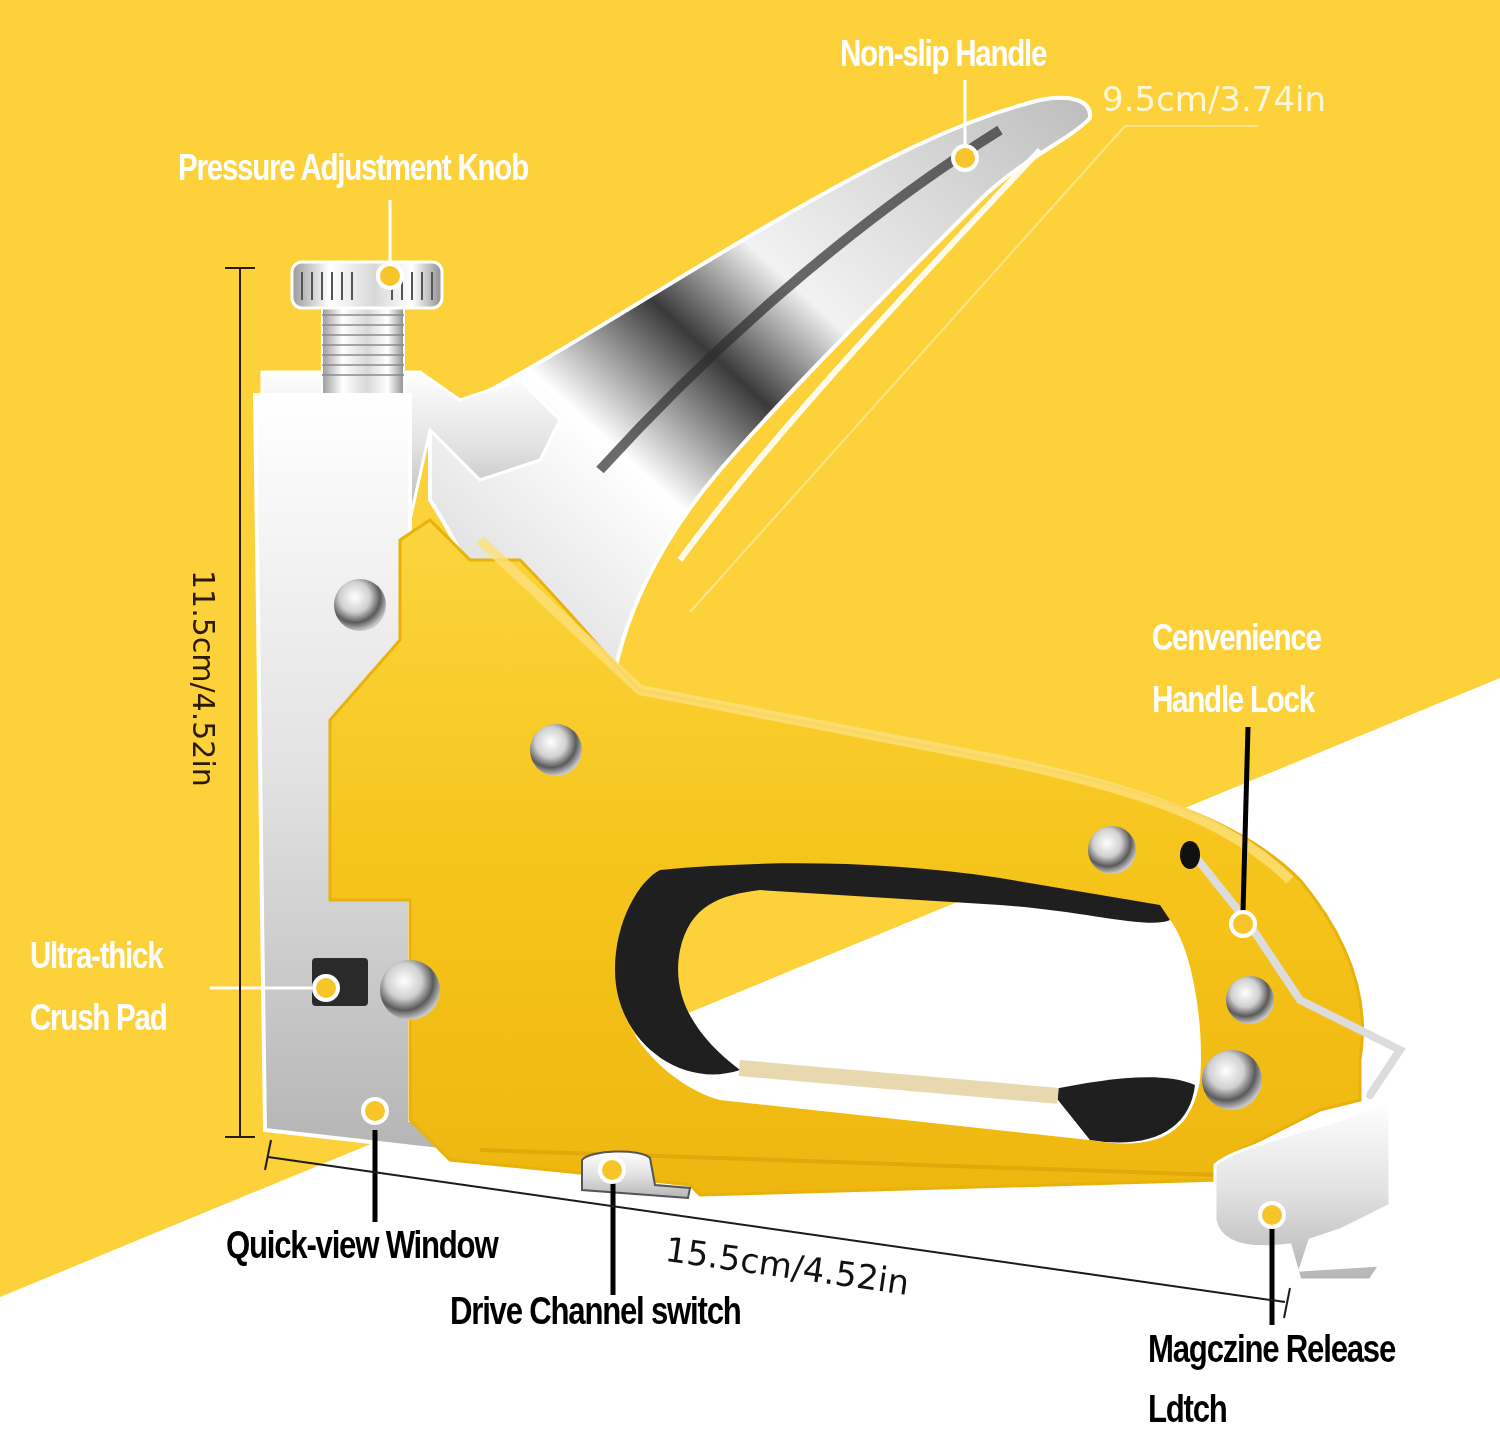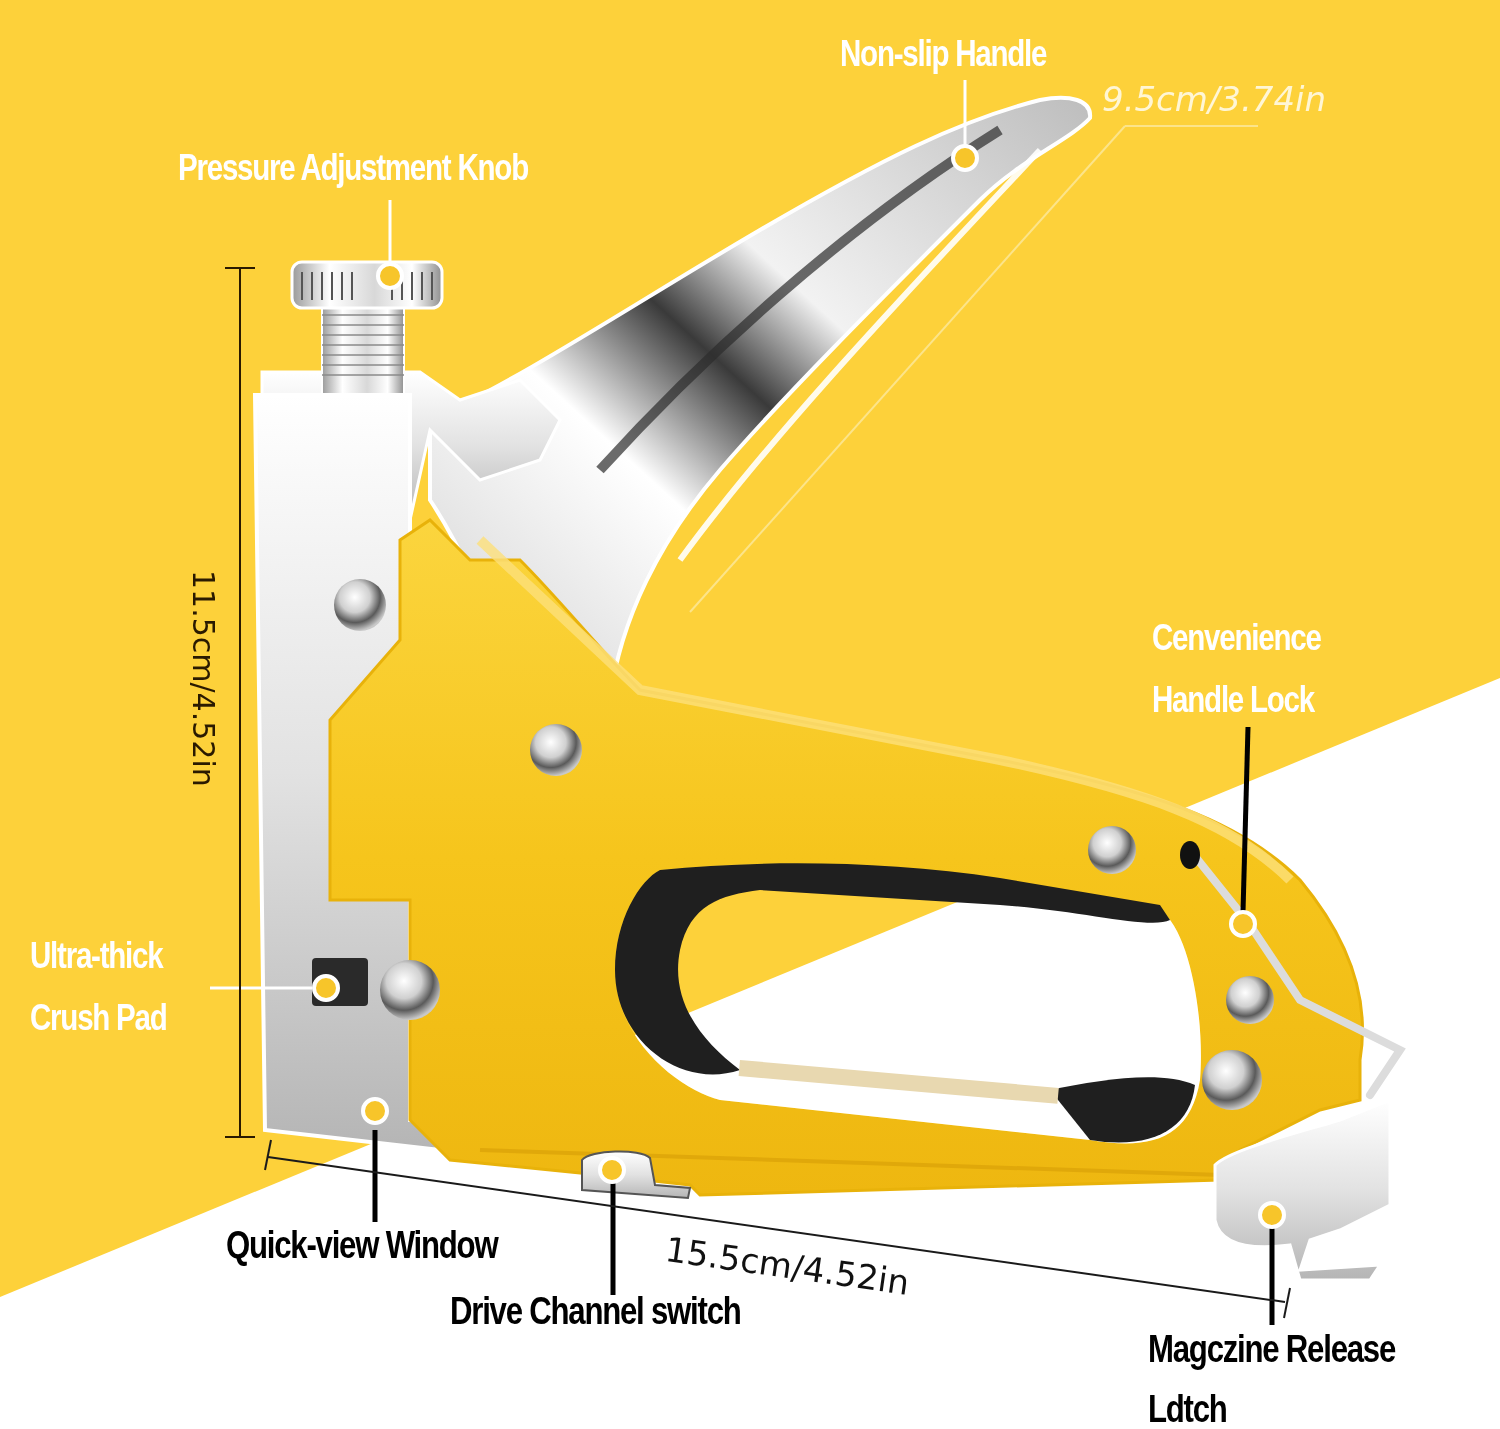--- a/index.html
+++ b/index.html
@@ -148,21 +148,21 @@
       <line x1="271" y1="1140" x2="265" y2="1170"></line>
       <line x1="1290" y1="1288" x2="1284" y2="1318"></line>
     </g>
     <g stroke="#FCE48A" stroke-width="2" fill="none">
       <line x1="1125" y1="126" x2="1258" y2="126"></line>
       <line x1="1125" y1="126" x2="690" y2="612"></line>
     </g>
   </svg>
 
   <div class="label light" style="left:840px;top:36px;font-size:36px;">Non-slip Handle</div>
-  <div class="dim" style="left:1102px;top:82px;font-size:34px;color:#FFF6D5;font-style:italic;">9.5cm/3.74in</div>
+  <div class="dim" style="left:1102px;top:82px;font-size:34px;color:#FFF6D5;">9.5cm/3.74in</div>
   <div class="label light" style="left:178px;top:150px;font-size:36px;">Pressure Adjustment Knob</div>
 
   <div class="label light" style="left:1152px;top:620px;font-size:36px;">Cenvenience</div>
   <div class="label light" style="left:1152px;top:682px;font-size:36px;">Handle Lock</div>
 
   <div class="label light" style="left:30px;top:938px;font-size:36px;">Ultra-thick</div>
   <div class="label light" style="left:30px;top:1000px;font-size:36px;">Crush Pad</div>
 
   <div class="dim" style="left:178px;top:570px;font-size:30px;color:#2a1a00;transform:rotate(90deg);transform-origin:left top;left:218px;">11.5cm/4.52in</div>
 

